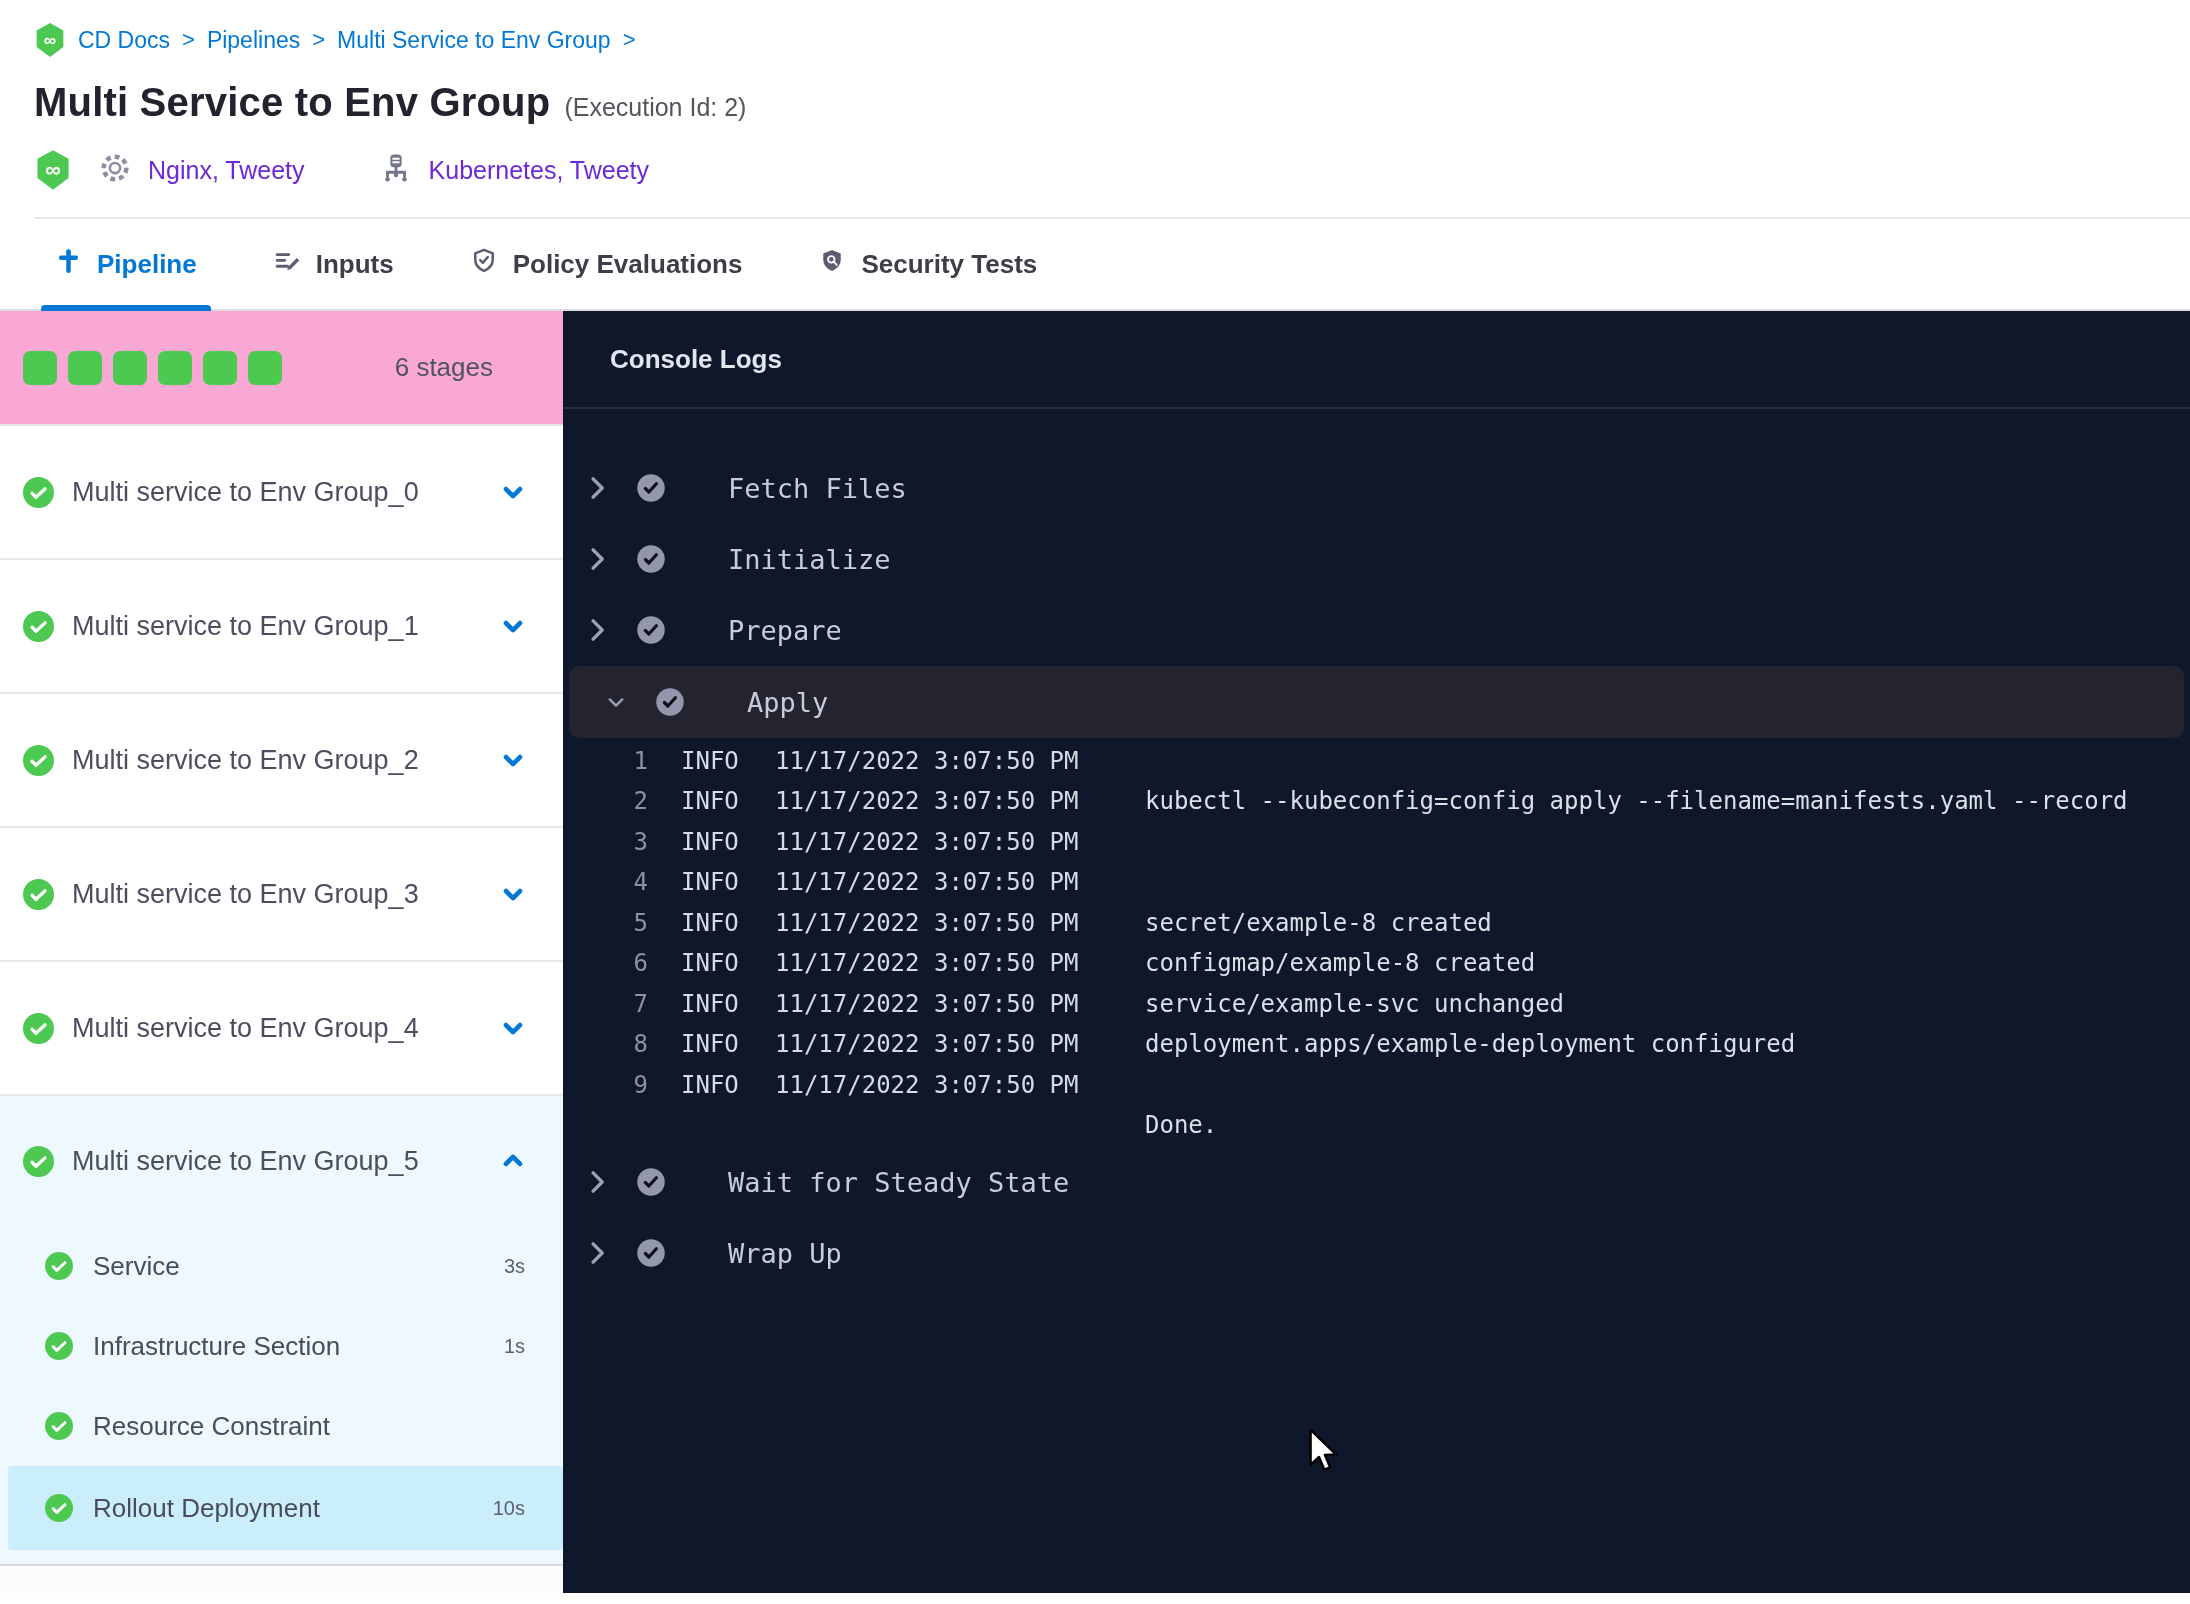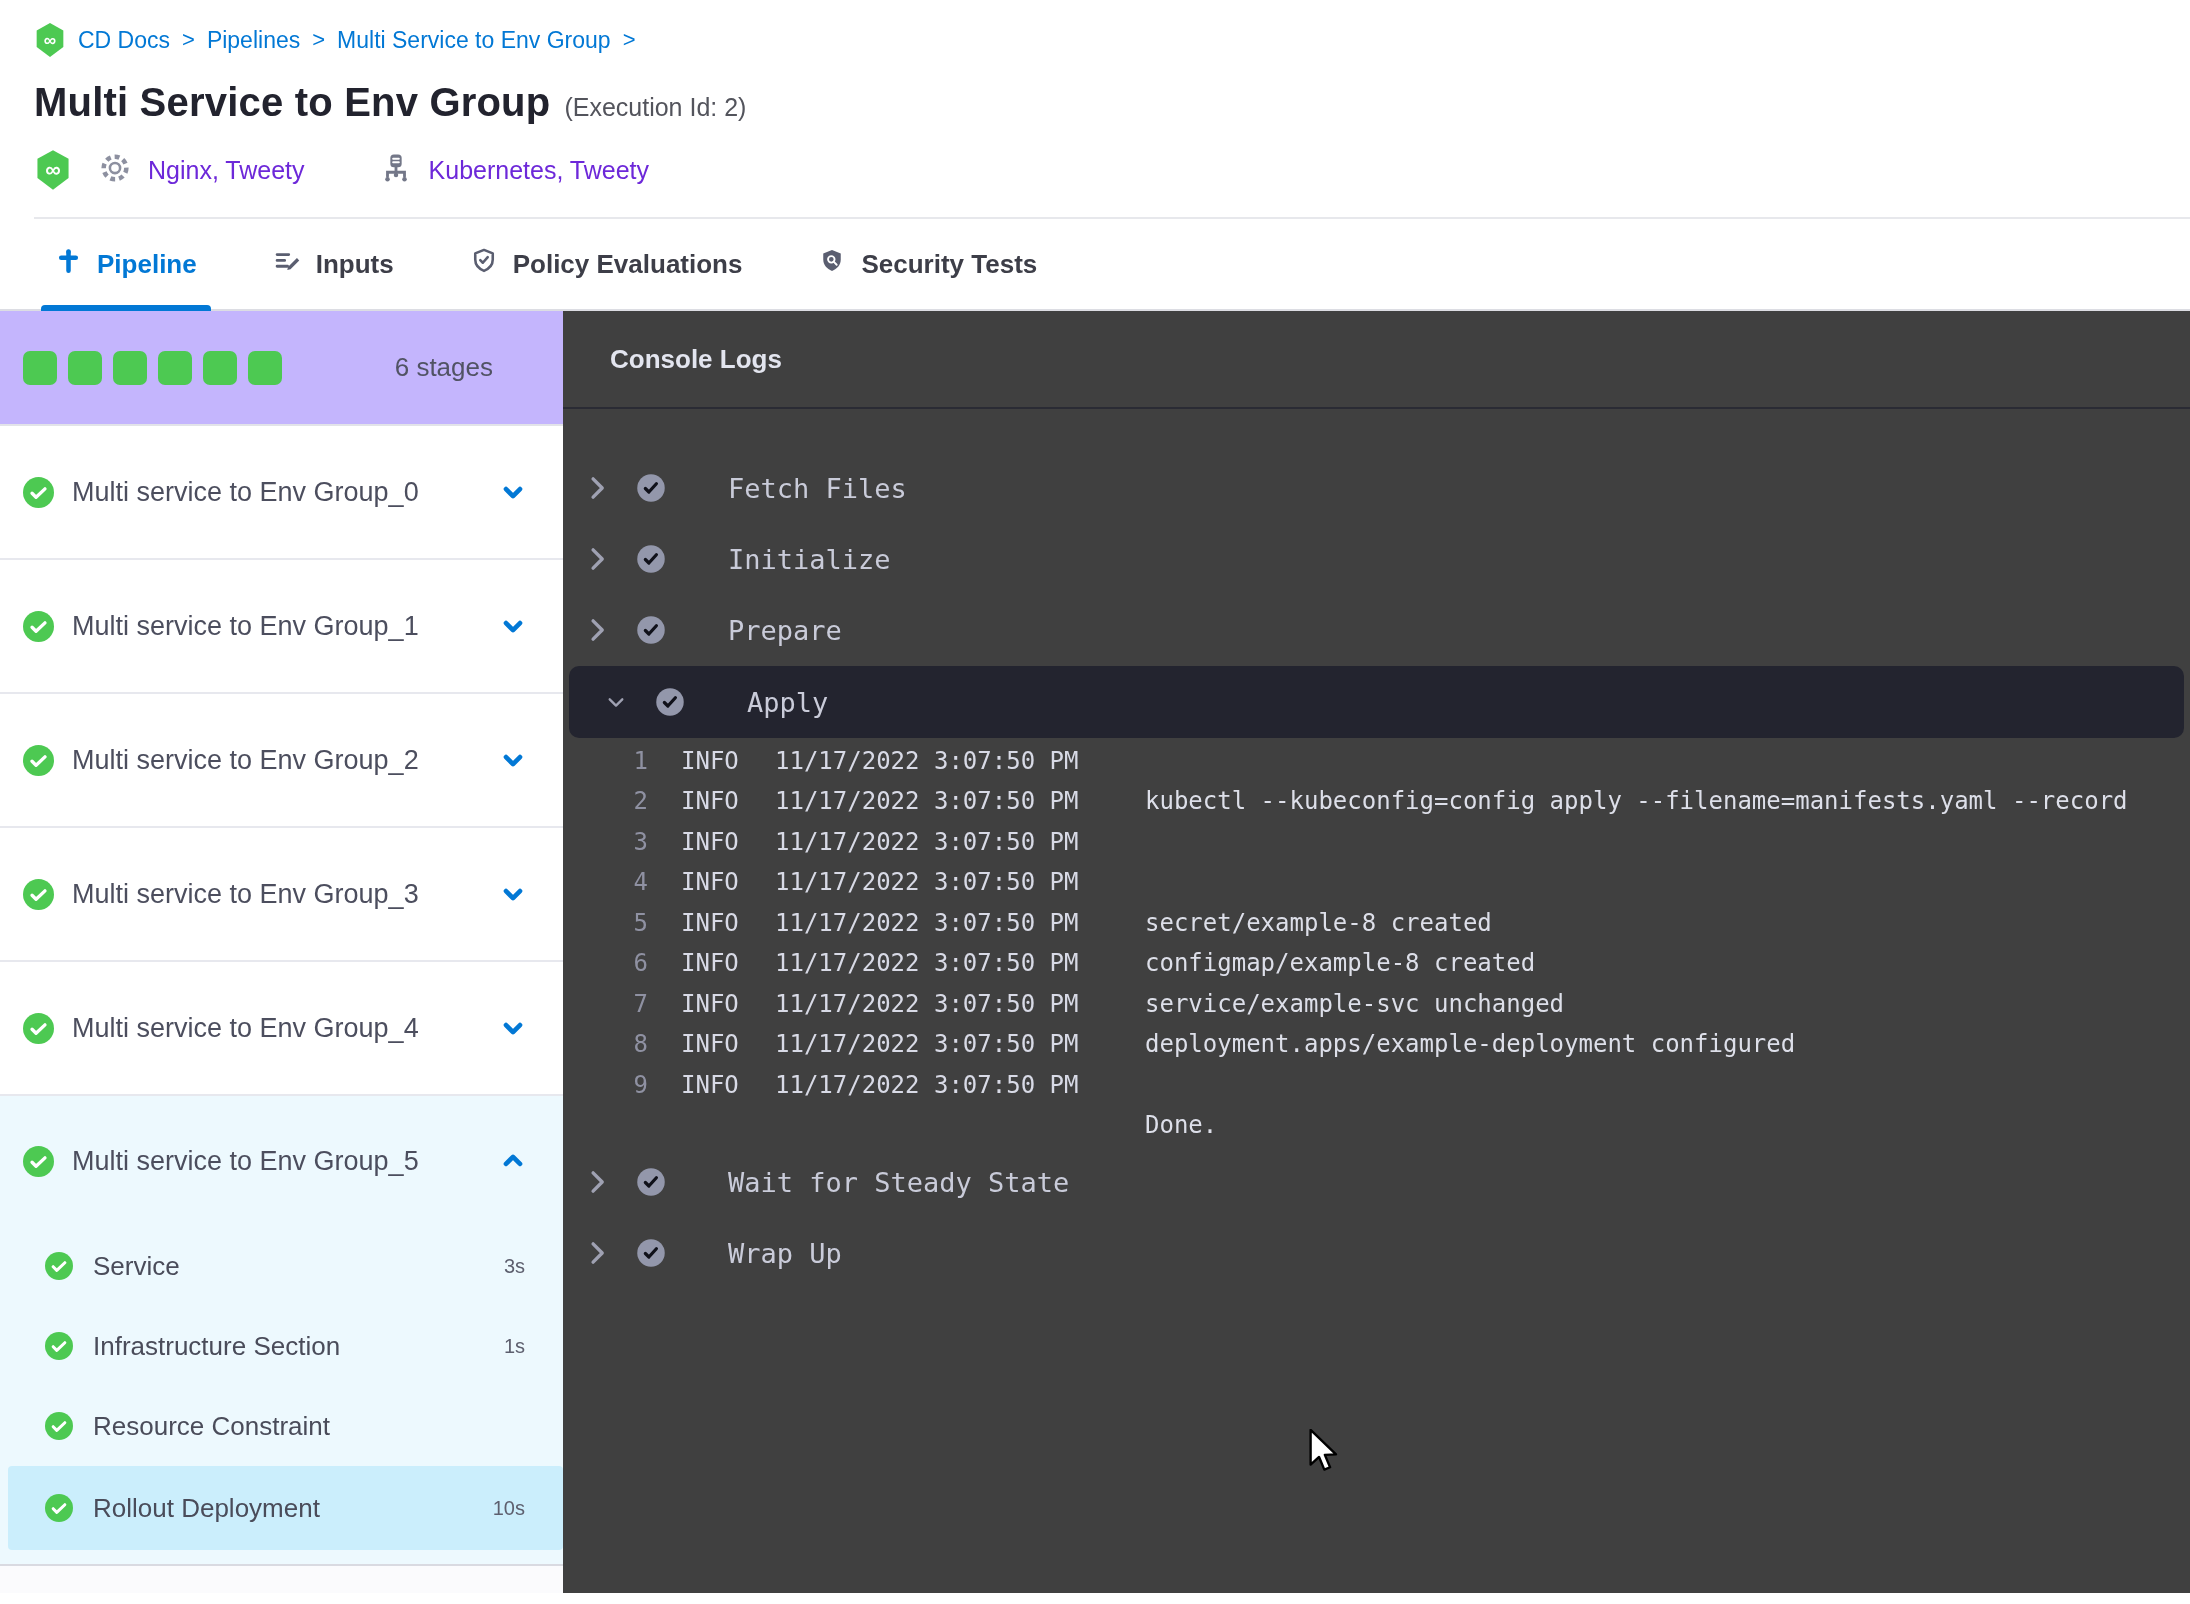--- a/index.html
+++ b/index.html
@@ -30,39 +30,39 @@
   .tab .underline { display:none; }
   .tab.active { color:#0278d5; }
   .tab.active .underline { display:block; position:absolute; left:-14px; right:-14px; bottom:-2px;
                            height:6px; background:#0278d5; border-radius:4px 4px 0 0; }
 
   
   .main { display:flex; height:1282px; }
 
   
   .stages { width:563px; background:#fbfbfd; display:flex; flex-direction:column; }
-  .stages-head { height:115px; background:#c4b5fd; border-bottom:2px solid #e2e3e9;
+  .stages-head { height:115px; background:#f9a8d4; border-bottom:2px solid #e2e3e9;
                  display:flex; align-items:center; padding:0 70px 0 23px; }
   .sq { width:34px; height:34px; border-radius:7px; background:#4dc952; margin-right:11px; }
   .stage-count { margin-left:auto; font-size:26px; color:#515364; }
   .stage-row { height:134px; background:#ffffff; border-bottom:2px solid #e7e8ee;
                display:flex; align-items:center; padding:0 36px 0 23px; cursor:pointer; }
   .stage-label { font-size:27px; color:#4c4e5e; margin-left:18px; }
   .row-chevron { margin-left:auto; }
   .stage-group { background:#edf9fe; border-bottom:2px solid #d9dae1; padding-bottom:14px; }
   .group-head { height:130px; display:flex; align-items:center; padding:0 36px 0 23px; cursor:pointer; }
   .substep { height:80px; display:flex; align-items:center; padding:0 38px 0 45px; cursor:pointer; }
   .substep.selected { height:84px; background:#cbeefc; border-radius:4px; margin-left:8px;
                       padding-left:37px; }
   .substep-label { font-size:26px; color:#4a4c5a; margin-left:20px; }
   .duration { margin-left:auto; font-size:20px; color:#5d5f6e; }
   .stages-footer { flex:1; background:#fbfbfd; }
 
   
-  .console { flex:1; background:#404040; position:relative; color:#dddfe9;
+  .console { flex:1; background:#0f172a; position:relative; color:#dddfe9;
              font-family:"DejaVu Sans Mono", monospace; }
   .console-head { height:98px; display:flex; align-items:center; padding-left:47px;
                   border-bottom:2px solid #2a2b34;
                   font-family:"Liberation Sans", sans-serif; font-size:26px; font-weight:700;
                   color:#e3e5ef; }
   .cstep { position:absolute; left:0; right:0; height:72px; display:flex; align-items:center;
            padding-left:25px; cursor:pointer; }
   .cstep .chev { width:18px; display:flex; }
   .cstep .scheck { margin-left:30px; display:flex; }
   .cstep .slabel { margin-left:62px; font-size:27px; color:#c9cbd9; }

